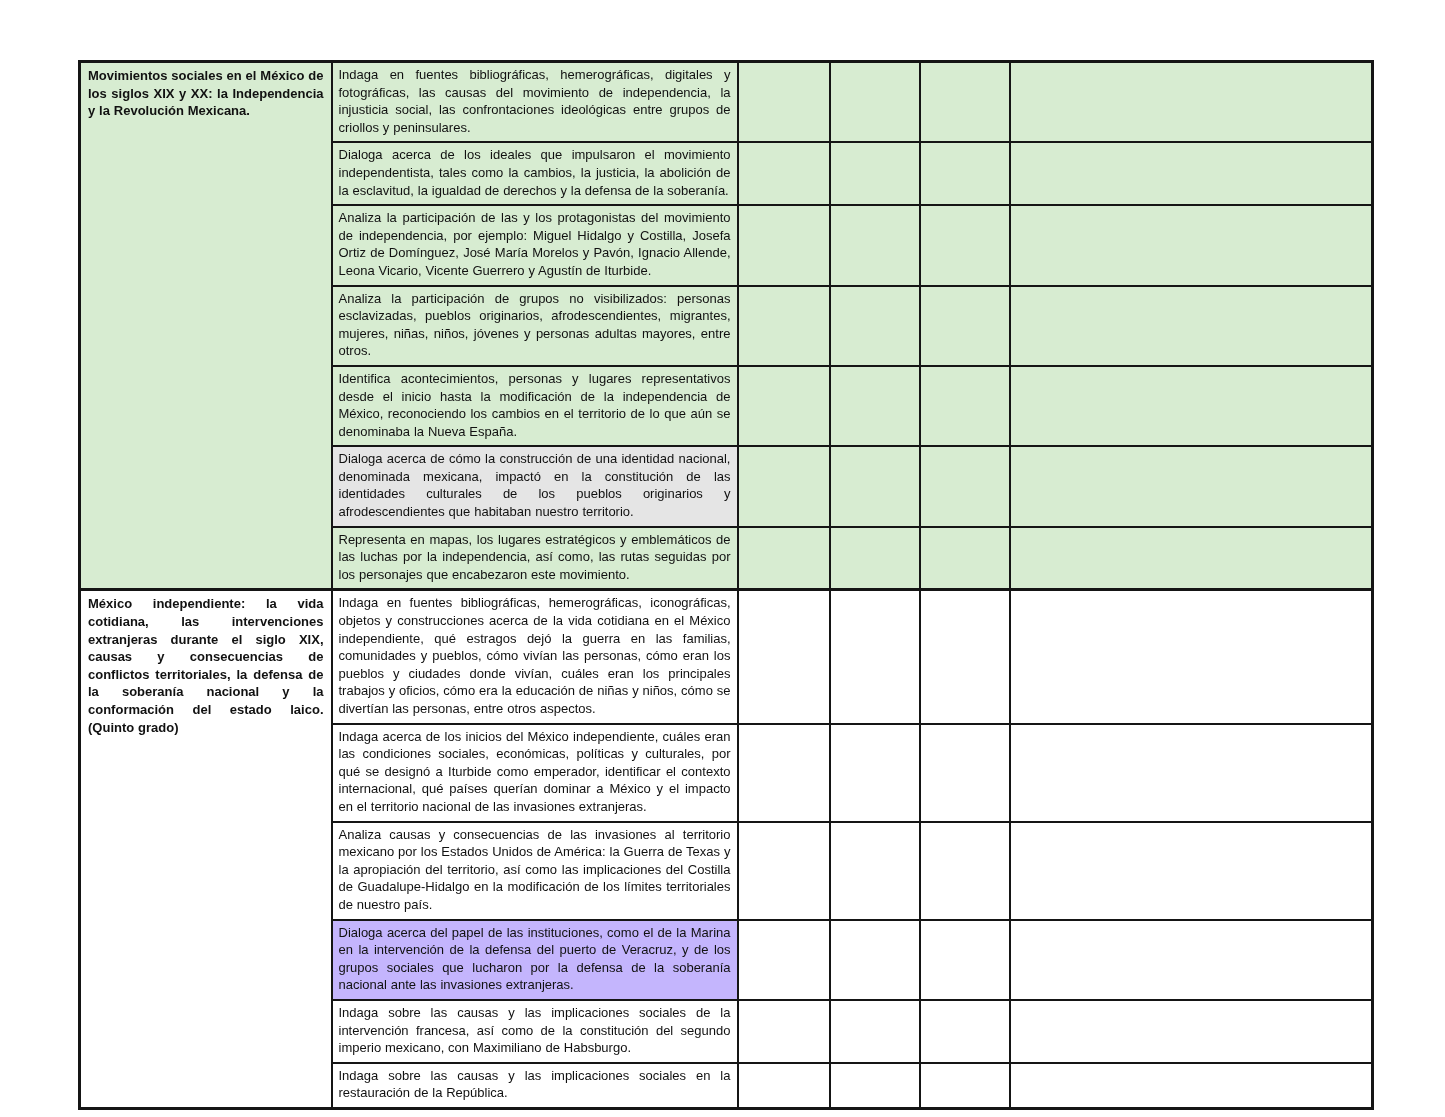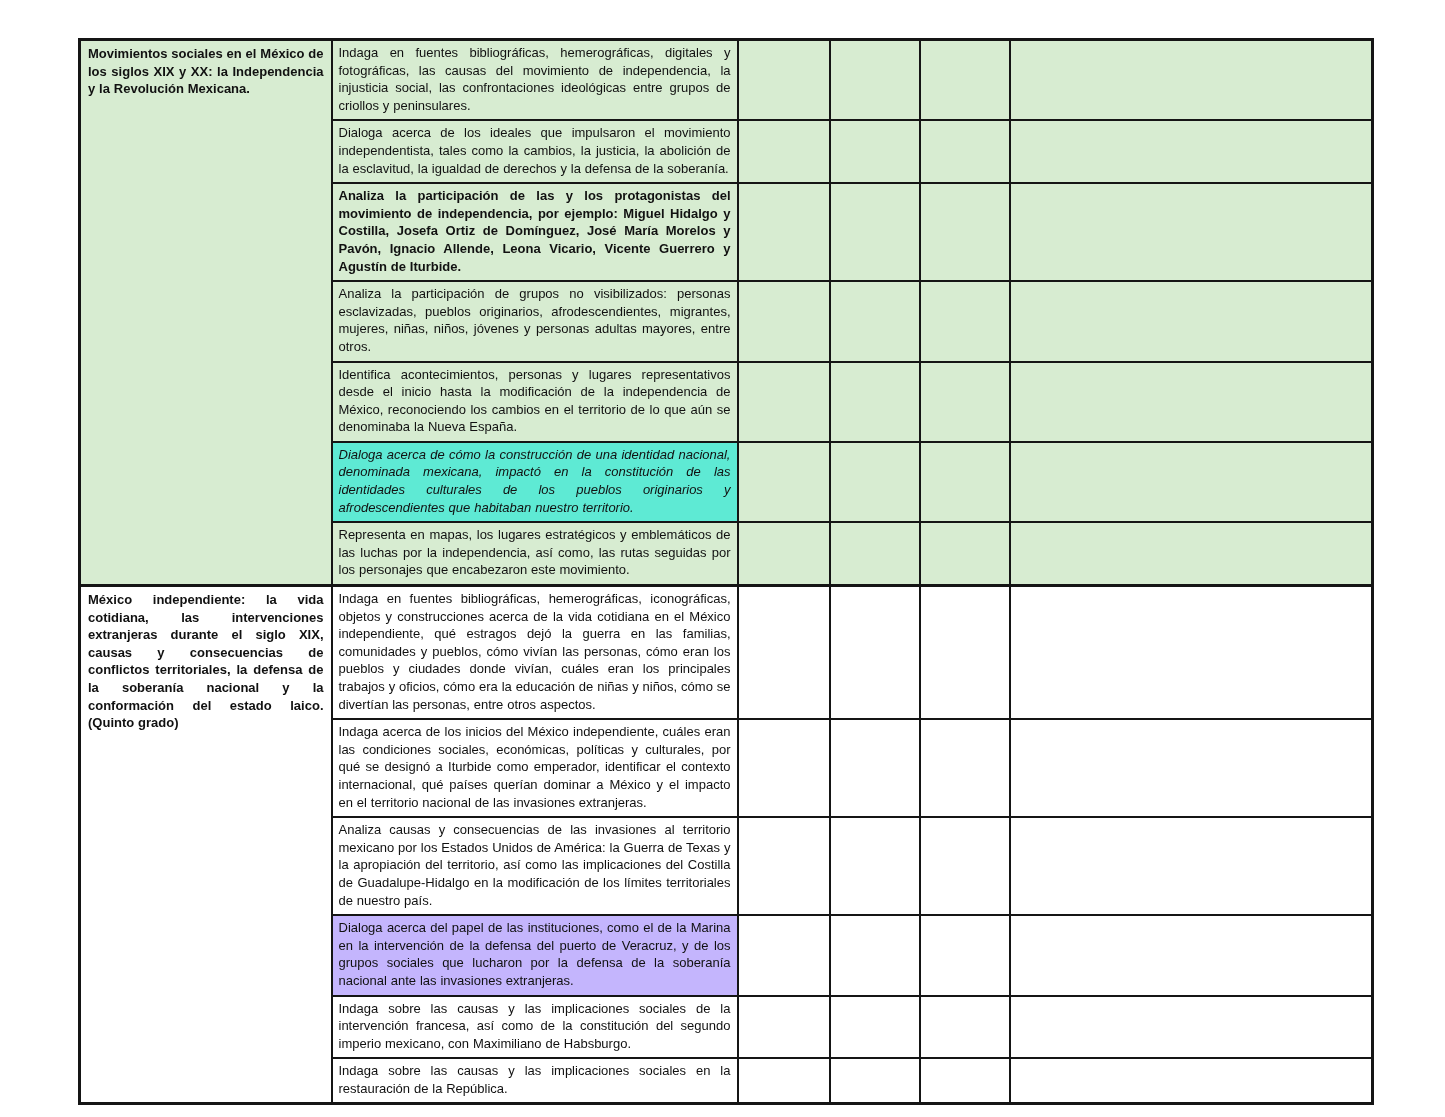--- a/index.html
+++ b/index.html
@@ -14,21 +14,21 @@
   .page {
     position: relative;
     width: 1445px;
     height: 1117px;
     background: #ffffff;
     overflow: hidden;
   }
   table.curriculum-table {
     position: absolute;
     left: 78px;
-    top: 38px;
+    top: 60px;
     width: 1293px;
     border-collapse: collapse;
     table-layout: fixed;
     border: 3px solid #151515;
   }
   td {
     border: 2px solid #151515;
     vertical-align: top;
     padding: 3px 6px 5px 6px;
     font-size: 13px;
@@ -68,42 +68,42 @@
           <td class="empty-cell" style="background: rgb(215, 236, 209);"></td>
         </tr>
         <tr>
           <td class="description-cell" style="background: rgb(215, 236, 209);">Dialoga acerca de los ideales que impulsaron el movimiento independentista, tales como la cambios, la justicia, la abolición de la esclavitud, la igualdad de derechos y la defensa de la soberanía.</td>
           <td class="empty-cell" style="background: rgb(215, 236, 209);"></td>
           <td class="empty-cell" style="background: rgb(215, 236, 209);"></td>
           <td class="empty-cell" style="background: rgb(215, 236, 209);"></td>
           <td class="empty-cell" style="background: rgb(215, 236, 209);"></td>
         </tr>
         <tr>
-          <td class="description-cell" style="background: rgb(215, 236, 209); font-weight: bold;">Analiza la participación de las y los protagonistas del movimiento de independencia, por ejemplo: Miguel Hidalgo y Costilla, Josefa Ortiz de Domínguez, José María Morelos y Pavón, Ignacio Allende, Leona Vicario, Vicente Guerrero y Agustín de Iturbide.</td>
+          <td class="description-cell" style="background: rgb(215, 236, 209);">Analiza la participación de las y los protagonistas del movimiento de independencia, por ejemplo: Miguel Hidalgo y Costilla, Josefa Ortiz de Domínguez, José María Morelos y Pavón, Ignacio Allende, Leona Vicario, Vicente Guerrero y Agustín de Iturbide.</td>
           <td class="empty-cell" style="background: rgb(215, 236, 209);"></td>
           <td class="empty-cell" style="background: rgb(215, 236, 209);"></td>
           <td class="empty-cell" style="background: rgb(215, 236, 209);"></td>
           <td class="empty-cell" style="background: rgb(215, 236, 209);"></td>
         </tr>
         <tr>
           <td class="description-cell" style="background: rgb(215, 236, 209); margin-left: 20px;">Analiza la participación de grupos no visibilizados: personas esclavizadas, pueblos originarios, afrodescendientes, migrantes, mujeres, niñas, niños, jóvenes y personas adultas mayores, entre otros.</td>
           <td class="empty-cell" style="background: rgb(215, 236, 209);"></td>
           <td class="empty-cell" style="background: rgb(215, 236, 209);"></td>
           <td class="empty-cell" style="background: rgb(215, 236, 209);"></td>
           <td class="empty-cell" style="background: rgb(215, 236, 209);"></td>
         </tr>
         <tr>
           <td class="description-cell" style="background: rgb(215, 236, 209);">Identifica acontecimientos, personas y lugares representativos desde el inicio hasta la modificación de la independencia de México, reconociendo los cambios en el territorio de lo que aún se denominaba la Nueva España.</td>
           <td class="empty-cell" style="background: rgb(215, 236, 209);"></td>
           <td class="empty-cell" style="background: rgb(215, 236, 209);"></td>
           <td class="empty-cell" style="background: rgb(215, 236, 209);"></td>
           <td class="empty-cell" style="background: rgb(215, 236, 209);"></td>
         </tr>
         <tr>
-          <td class="description-cell" style="background: #5eead4; font-style: italic;">Dialoga acerca de cómo la construcción de una identidad nacional, denominada mexicana, impactó en la constitución de las identidades culturales de los pueblos originarios y afrodescendientes que habitaban nuestro territorio.</td>
+          <td class="description-cell" style="background: #e5e5e5;">Dialoga acerca de cómo la construcción de una identidad nacional, denominada mexicana, impactó en la constitución de las identidades culturales de los pueblos originarios y afrodescendientes que habitaban nuestro territorio.</td>
           <td class="empty-cell" style="background: rgb(215, 236, 209);"></td>
           <td class="empty-cell" style="background: rgb(215, 236, 209);"></td>
           <td class="empty-cell" style="background: rgb(215, 236, 209);"></td>
           <td class="empty-cell" style="background: rgb(215, 236, 209);"></td>
         </tr>
         <tr>
           <td class="description-cell" style="background: rgb(215, 236, 209);">Representa en mapas, los lugares estratégicos y emblemáticos de las luchas por la independencia, así como, las rutas seguidas por los personajes que encabezaron este movimiento.</td>
           <td class="empty-cell" style="background: rgb(215, 236, 209);"></td>
           <td class="empty-cell" style="background: rgb(215, 236, 209);"></td>
           <td class="empty-cell" style="background: rgb(215, 236, 209);"></td>

